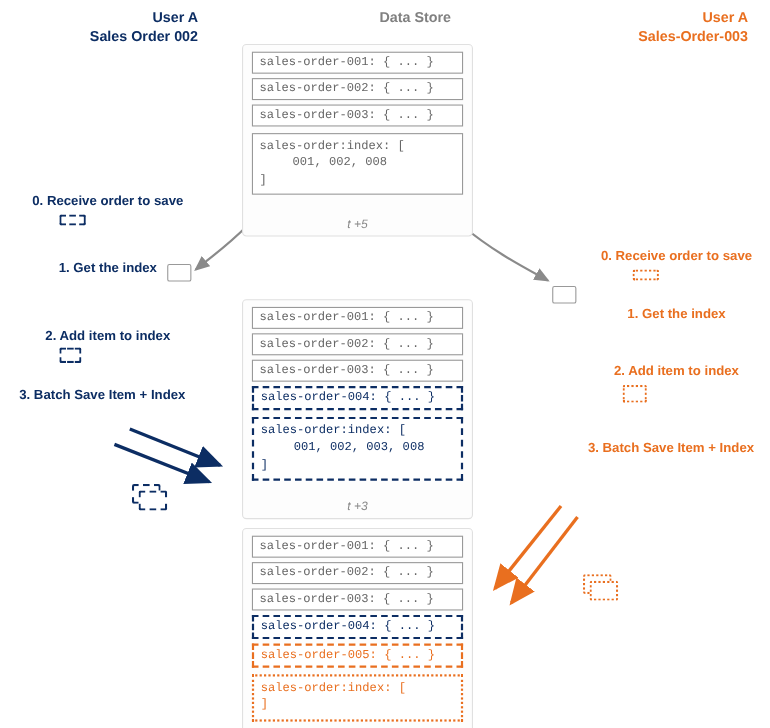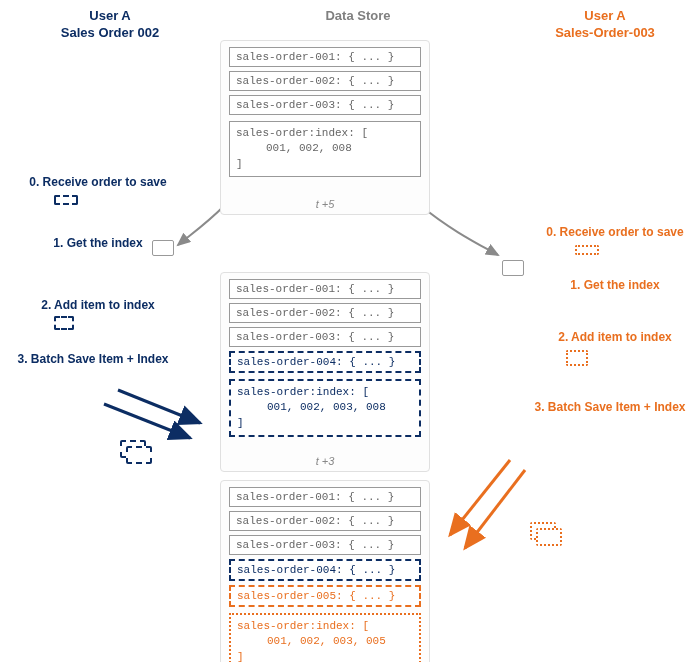--- a/index.html
+++ b/index.html
@@ -7,21 +7,21 @@
     width: 700px;
     height: 662px;
     font-family: -apple-system, "Segoe UI", Arial, sans-serif;
     background: #fff;
     position: relative;
     overflow: hidden;
   }
   .abs { position: absolute; }
 
   
-  .col-header { font-weight: 700; font-size: 13px; text-align: center; line-height: 1.3; }
+  .col-header { font-weight: 700; font-size: 13px; text-align: right; line-height: 1.3; }
   .blue { color: #0c2d63; }
   .orange { color: #e96f1f; }
   .gray { color: #808080; }
 
   
   .step { font-weight: 700; font-size: 12px; line-height: 1.3; text-align: center; }
 
   
   .store {
     position: absolute;
@@ -118,21 +118,21 @@
   <path d="M104,404 L190,438" stroke="#0c2d63" stroke-width="3" fill="none" marker-end="url(#ah-blue)"></path>
 
   <path d="M510,460 L450,535" stroke="#e96f1f" stroke-width="3" fill="none" marker-end="url(#ah-orange)"></path>
   <path d="M525,470 L465,548" stroke="#e96f1f" stroke-width="3" fill="none" marker-end="url(#ah-orange)"></path>
 </svg>
 
 <div class="abs col-header blue" style="left:40px; top:8px; width:140px;">
   <div>User A</div>
   <div>Sales Order 002</div>
 </div>
-<div class="abs col-header gray" style="left:288px; top:8px; width:140px;">
+<div class="abs col-header gray" style="left:270px; top:8px; width:140px;">
   <div>Data Store</div>
 </div>
 <div class="abs col-header orange" style="left:530px; top:8px; width:150px;">
   <div>User A</div>
   <div>Sales-Order-003</div>
 </div>
 
 <div class="abs step blue" style="left:8px; top:175px; width:180px;">0. Receive order to save</div>
 <div class="glyph blue abs" style="left:54px; top:195px; width:24px; height:10px;"></div>
 
@@ -189,17 +189,16 @@
 </div>
 
 <div class="store" style="left:220px; top:480px; width:210px; height:215px;">
   <div class="row solid-gray">sales-order-001: { ... }</div>
   <div class="row solid-gray">sales-order-002: { ... }</div>
   <div class="row solid-gray">sales-order-003: { ... }</div>
   <div class="row dashed-blue">sales-order-004: { ... }</div>
   <div class="row dashed-orange">sales-order-005: { ... }</div>
   <div class="index-block dotted-orange">
     <div>sales-order:index: [</div>
-    <div class="idx-indent">001, 002, 003, 005</div>
     <div>]</div>
   </div>
 
 </div>
 
 </body></html>

